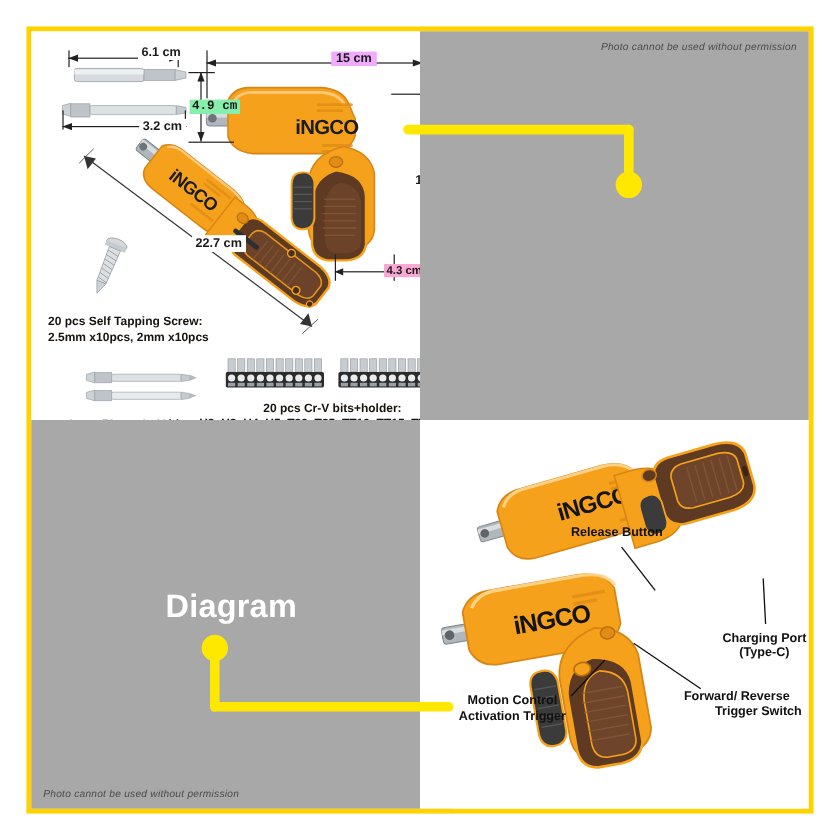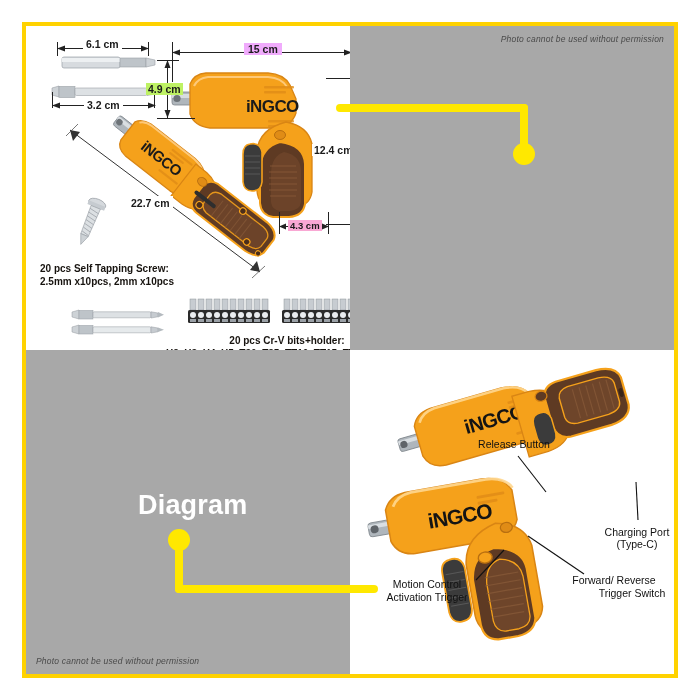--- a/index.html
+++ b/index.html
@@ -72,30 +72,31 @@
   .spec-txt.center{text-align:center;}
 
   
   .dim{
     position:absolute;
     color:#1a1a1a;
     font-size:10.5px;
     font-weight:bold;
     white-space:nowrap;
     font-family:"Liberation Sans", sans-serif;
+    margin-left:32px;
   }
   .dimline{position:absolute;background:#222;}
   .hline{height:1px;}
   .vline{width:1px;}
 
   
   .callout{
     position:absolute;
     color:#111;
-    font-weight:normal;
+    font-weight:bold;
     font-size:10.5px;
     line-height:12.5px;
     white-space:nowrap;
     text-align:center;
     font-family:"Liberation Sans", sans-serif;
   }
 
   
   svg{display:block;}
   .tool{position:absolute;}
@@ -190,21 +191,21 @@
     </svg>
     <div class="dim" style="left:218px;top:17px;background:#f0abfc;padding:0 4px;">15 cm</div>
 
     <div class="dimline hline" style="left:131px;top:34px;width:22px;"></div>
     <div class="dimline hline" style="left:131px;top:92px;width:38px;"></div>
     <div class="dimline vline" style="left:141px;top:34px;height:58px;"></div>
     <svg style="position:absolute;left:137px;top:32px;" width="9" height="62">
       <polygon points="4.5,2 1.5,10 7.5,10" fill="#222"></polygon>
         <polygon points="4.5,60 1.5,52 7.5,52" fill="#222"></polygon>
     </svg>
-    <div class="dim" style="left:120px;top:57px;background:#bef264;padding:0 2px;">4.9 cm</div>
+    <div class="dim" style="left:100px;top:57px;background:#86efac;padding:0 2px;font-family:Liberation Mono, monospace;">4.9 cm</div>
 
     <div class="dimline hline" style="left:300px;top:52px;width:32px;"></div>
     <div class="dimline hline" style="left:300px;top:198px;width:32px;"></div>
 
     <div class="dim" style="left:286px;top:118px;background:#fff;padding:0 2px;">12.4 cm</div>
 
     <div class="dimline vline" style="left:253px;top:186px;height:22px;"></div>
     <div class="dimline vline" style="left:302px;top:186px;height:22px;"></div>
     <div class="dimline hline" style="left:253px;top:200px;width:49px;"></div>
     <svg style="position:absolute;left:251px;top:196px;" width="54" height="9">
@@ -376,21 +377,21 @@
           <rect x="34" y="21" width="6" height="3"></rect>
             <rect x="42" y="21" width="6" height="3"></rect>
           <rect x="50" y="21" width="6" height="3"></rect>
             <rect x="58" y="21" width="6" height="3"></rect>
           <rect x="66" y="21" width="6" height="3"></rect>
             <rect x="74" y="21" width="6" height="3"></rect>
         </g>
       </g>
     </svg>
 
-    <div class="spec-txt center" style="left:160px;top:308px;width:202px;">20 pcs Cr-V bits+holder:</div>
+    <div class="spec-txt center" style="left:150px;top:308px;width:202px;">20 pcs Cr-V bits+holder:</div>
     <div class="spec-txt center" style="left:140px;top:321px;width:212px;">H2, H3, H4, H5, T20, T25, TT10, TT15, TT20, TT25,</div>
 
   </div>
 
   <div class="panel" id="panel-dimensions">
     <div class="watermark" id="wm-top">Photo cannot be used without permission</div>
   </div>
 
   <div class="conn" style="left:336px;top:104px;width:192px;height:8px;border-radius:4px;"></div>
   <div class="conn" style="left:520px;top:104px;width:8px;height:48px;border-radius:4px;"></div>

